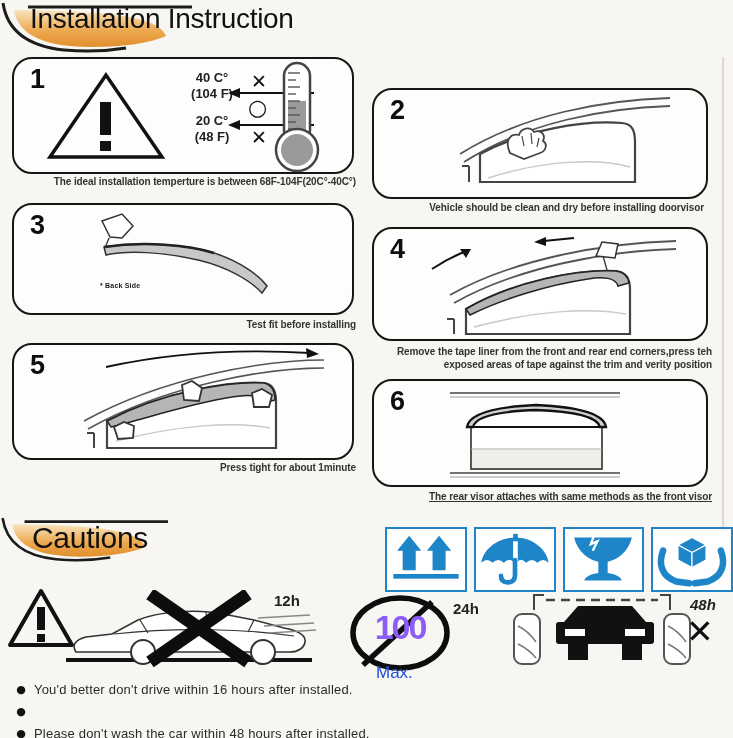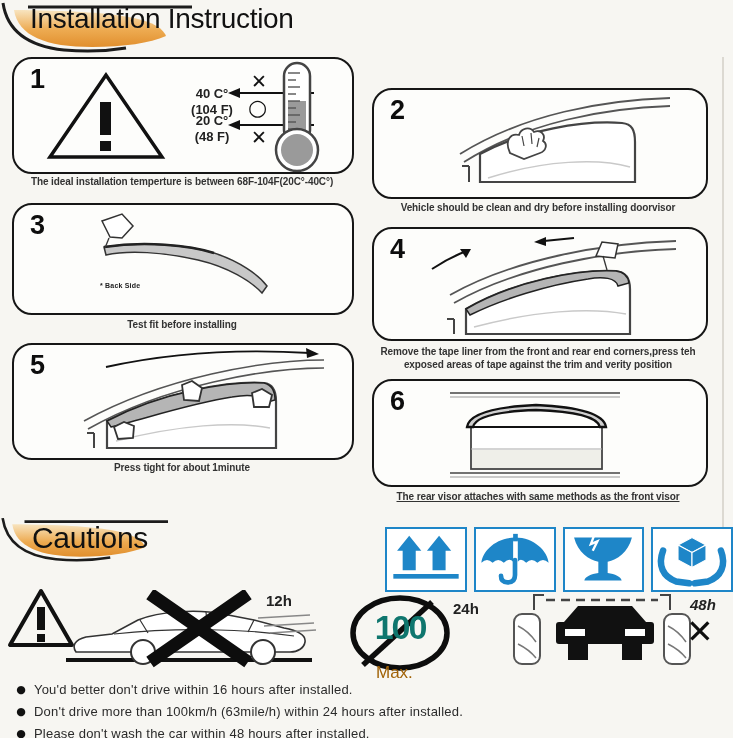--- a/index.html
+++ b/index.html
@@ -13,39 +13,39 @@
   
   .hdr-text{position:absolute;font-weight:normal;color:#111;white-space:nowrap;}
   #main-title{left:30px;top:3px;font-size:28px;letter-spacing:-0.3px;}
   #cautions-title{left:32px;top:521px;font-size:30px;letter-spacing:-0.3px;}
   
   .panel{
     position:absolute;background:#fdfdfb;border:2.5px solid #161616;border-radius:20px;
   }
   .stepnum{position:absolute;top:5px;left:16px;font-size:27px;font-weight:bold;color:#0d0d0d;}
   .caption{
-    position:absolute;font-size:10px;font-weight:bold;color:#333;text-align:center;
+    position:absolute;font-size:10px;font-weight:bold;color:#333;text-align:right;
     line-height:13px;letter-spacing:-0.1px;
   }
   .nowrap{white-space:nowrap;}
   
   .temp{position:absolute;width:80px;text-align:center;font-weight:bold;font-size:13px;line-height:16px;color:#222;}
   .mark{position:absolute;font-weight:900;color:#111;font-family:"DejaVu Sans","Liberation Sans",sans-serif;}
   .tiny-label{position:absolute;font-size:7px;font-weight:bold;color:#222;letter-spacing:0.2px;}
   
   #ship-row{position:absolute;left:385px;top:527px;width:348px;height:65px;display:flex;gap:7px;}
   .ship-box{
     flex:1;background:#fff;border:2px solid #1e86c8;box-sizing:border-box;
     display:flex;align-items:center;justify-content:center;
   }
   
   .hour{position:absolute;font-weight:bold;font-size:15px;color:#222;}
   #speed-num{position:absolute;left:350px;top:608px;width:100px;text-align:center;
-    font-size:34px;font-weight:bold;letter-spacing:-2px;color:#0f766e;}
-  #max-label{position:absolute;left:376px;top:663px;font-size:17px;color:#a16207;}
+    font-size:34px;font-weight:bold;letter-spacing:-2px;color:#8b5cf6;}
+  #max-label{position:absolute;left:376px;top:663px;font-size:17px;color:#1d4ed8;}
   #wash-cross{position:absolute;left:686px;top:612px;font-size:33px;font-weight:900;color:#0d0d0d;
     font-family:"DejaVu Sans","Liberation Sans",sans-serif;}
   
   #bullets{position:absolute;left:8px;top:682px;width:720px;}
   .bullet-row{display:flex;align-items:flex-start;margin-bottom:7px;}
   .bullet-dot{width:26px;text-align:center;font-size:11px;line-height:15px;color:#111;
     font-family:"DejaVu Sans","Liberation Sans",sans-serif;}
   .bullet-text{font-size:13px;line-height:15px;color:#2b2b2b;letter-spacing:0.2px;}
   svg{display:block;}
 </style>
@@ -66,21 +66,21 @@
 </svg>
 <div id="main-title" class="hdr-text">Installation Instruction</div>
 
 <div class="panel" style="left:12px;top:57px;width:338px;height:113px;">
   <div class="stepnum">1</div>
   <svg class="abs" style="left:28px;top:10px;" width="128" height="94" viewBox="0 0 128 94">
     <polygon points="64,6 8,88 120,88" fill="none" stroke="#111" stroke-width="3.5" stroke-linejoin="miter"></polygon>
     <rect x="58" y="33" width="11" height="33" fill="#111"></rect>
     <rect x="58" y="72" width="11" height="10" fill="#111"></rect>
   </svg>
-  <div class="temp" style="left:158px;top:27px;text-align:center;">
+  <div class="temp" style="left:158px;top:11px;text-align:center;">
     <div>40 C°</div>
       <div>(104 F)</div>
   </div>
   <div class="temp" style="left:158px;top:54px;">
     <div>20 C°</div>
       <div>(48  F)</div>
   </div>
   <span class="mark" style="left:237px;top:11px;font-size:19px;">✕</span>
   <span class="mark" style="left:234px;top:36px;font-size:22px;">○</span>
   <span class="mark" style="left:237px;top:67px;font-size:19px;">✕</span>
@@ -237,21 +237,21 @@
 <svg class="abs" style="left:58px;top:590px;" width="262" height="80" viewBox="0 0 262 80">
   <line x1="8" y1="70" x2="254" y2="70" stroke="#111" stroke-width="4"></line>
   <path d="M 18,62 C 14,56 16,50 28,47 L 54,44 L 80,30 C 102,21 140,19 165,24 L 196,30 L 226,38 C 242,41 248,46 247,52 C 246,58 240,62 232,62 Z" fill="#fff" stroke="#333" stroke-width="1.6"></path>
   <path d="M 56,44 C 120,37 190,39 236,46" stroke="#333" stroke-width="1.2" fill="none"></path>
   <path d="M 82,30 L 90,43 M 148,22 L 150,42 M 196,30 L 190,42" stroke="#333" stroke-width="1.2" fill="none"></path>
   <circle cx="85" cy="62" r="12" fill="#fff" stroke="#333" stroke-width="2"></circle>
   <circle cx="205" cy="62" r="12" fill="#fff" stroke="#333" stroke-width="2"></circle>
   <path d="M 200,28 L 252,25 M 206,36 L 256,33 M 212,43 L 258,40" stroke="#888" stroke-width="1.5" fill="none"></path>
   <path d="M 92,4 L 190,72 M 190,4 L 92,72" stroke="#0d0d0d" stroke-width="13"></path>
 </svg>
-<span class="hour" style="left:266px;top:592px;">12h</span>
+<span class="hour" style="left:274px;top:592px;">12h</span>
 
 <svg class="abs" style="left:348px;top:594px;" width="104" height="80" viewBox="0 0 104 80">
   <ellipse cx="52" cy="39" rx="47" ry="35" fill="none" stroke="#0d0d0d" stroke-width="5.5"></ellipse>
   <line x1="84" y1="8" x2="15" y2="71" stroke="#0d0d0d" stroke-width="5.5"></line>
 </svg>
 <div id="speed-num">100</div>
 <div id="max-label">Max.</div>
 <span class="hour" style="left:453px;top:600px;">24h</span>
 
 <svg class="abs" style="left:512px;top:592px;" width="180" height="80" viewBox="0 0 180 80">
@@ -272,19 +272,18 @@
 <span class="hour" style="left:690px;top:596px;font-style:italic;">48h</span>
 <span id="wash-cross">✕</span>
 
 <div id="bullets">
   <div class="bullet-row">
     <span class="bullet-dot">●</span>
     <span class="bullet-text">You'd better don't drive within 16 hours after installed.</span>
   </div>
   <div class="bullet-row">
     <span class="bullet-dot">●</span>
-    <span class="bullet-text">Don't drive more than 100km/h (63mile/h) within 24 hours after installed.</span>
   </div>
   <div class="bullet-row">
     <span class="bullet-dot">●</span>
     <span class="bullet-text">Please don't wash the car within 48 hours after installed.</span>
   </div>
 </div>
 
 </body></html>

